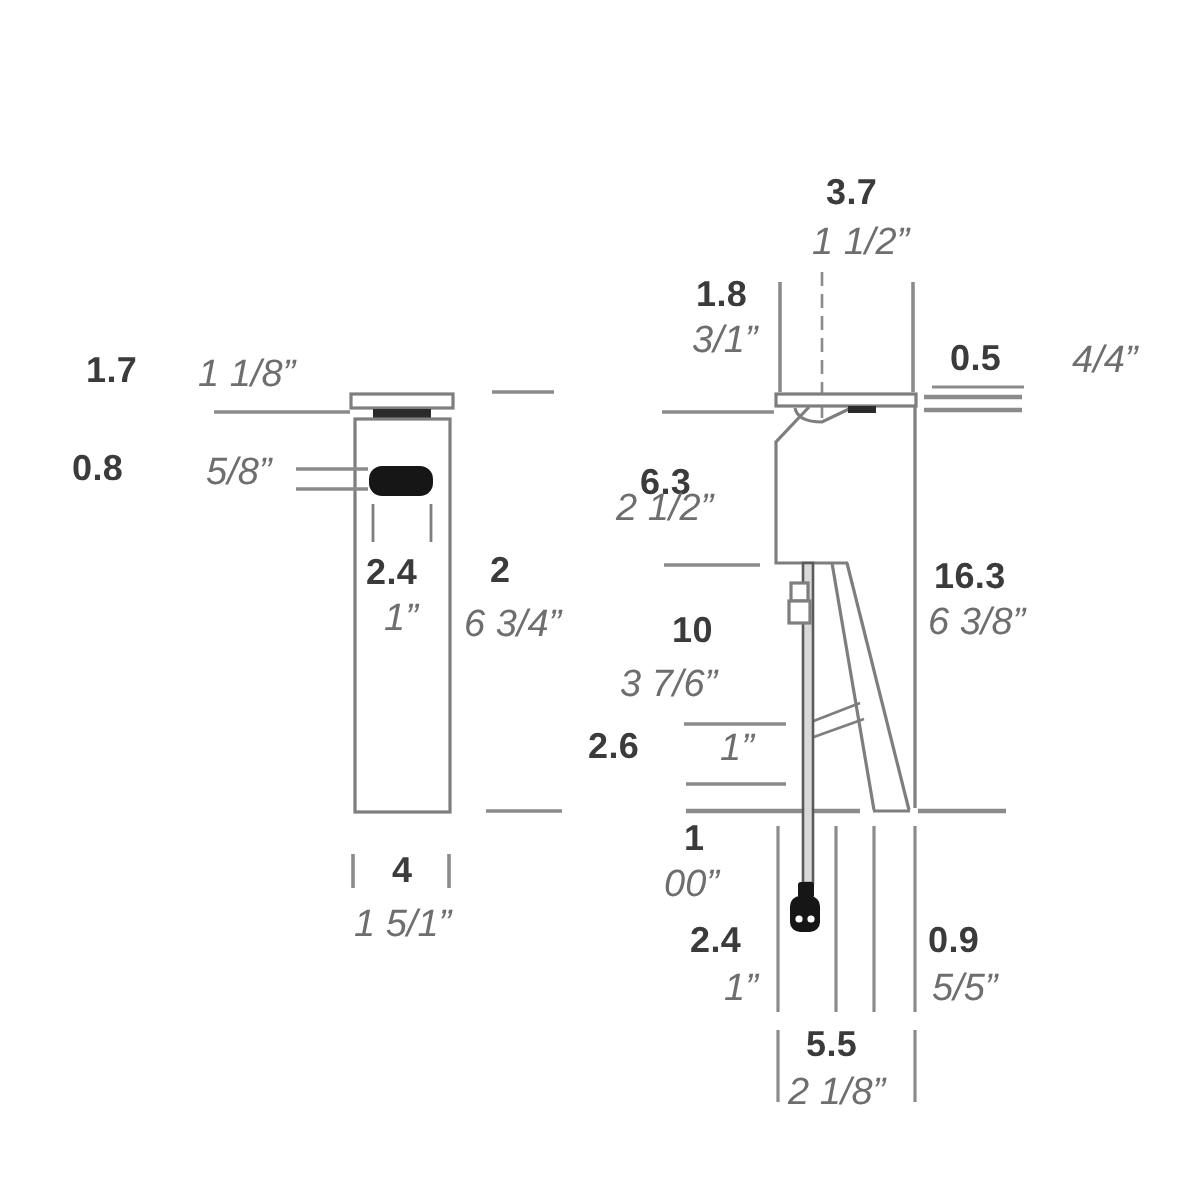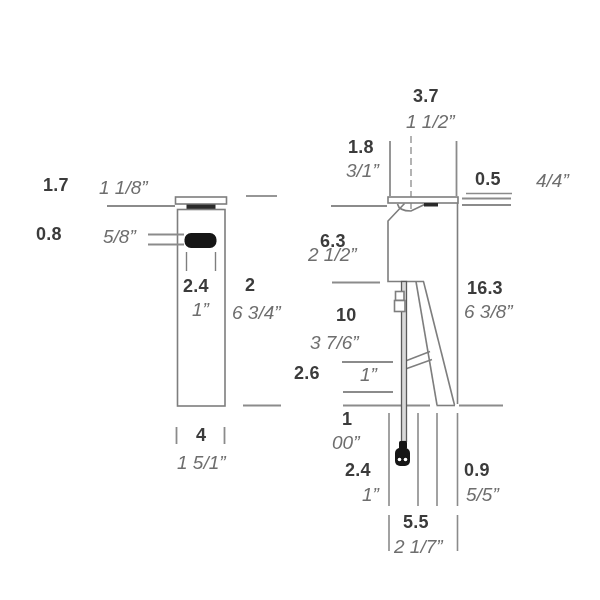--- a/index.html
+++ b/index.html
@@ -104,15 +104,15 @@
   <span class="lbl inch" style="left:310px;top:333px">3 7/6”</span>
   <span class="lbl cm" style="left:294px;top:364px">2.6</span>
   <span class="lbl inch" style="left:360px;top:365px">1”</span>
   <span class="lbl cm" style="left:342px;top:410px">1</span>
   <span class="lbl inch" style="left:332px;top:433px">00”</span>
   <span class="lbl cm" style="left:345px;top:461px">2.4</span>
   <span class="lbl inch" style="left:362px;top:485px">1”</span>
   <span class="lbl cm" style="left:464px;top:461px">0.9</span>
   <span class="lbl inch" style="left:466px;top:485px">5/5”</span>
   <span class="lbl cm" style="left:403px;top:513px">5.5</span>
-  <span class="lbl inch" style="left:394px;top:537px">2 1/7”</span>
+  <span class="lbl inch" style="left:394px;top:537px">2 1/8”</span>
 
 </div>
 
 </body></html>

